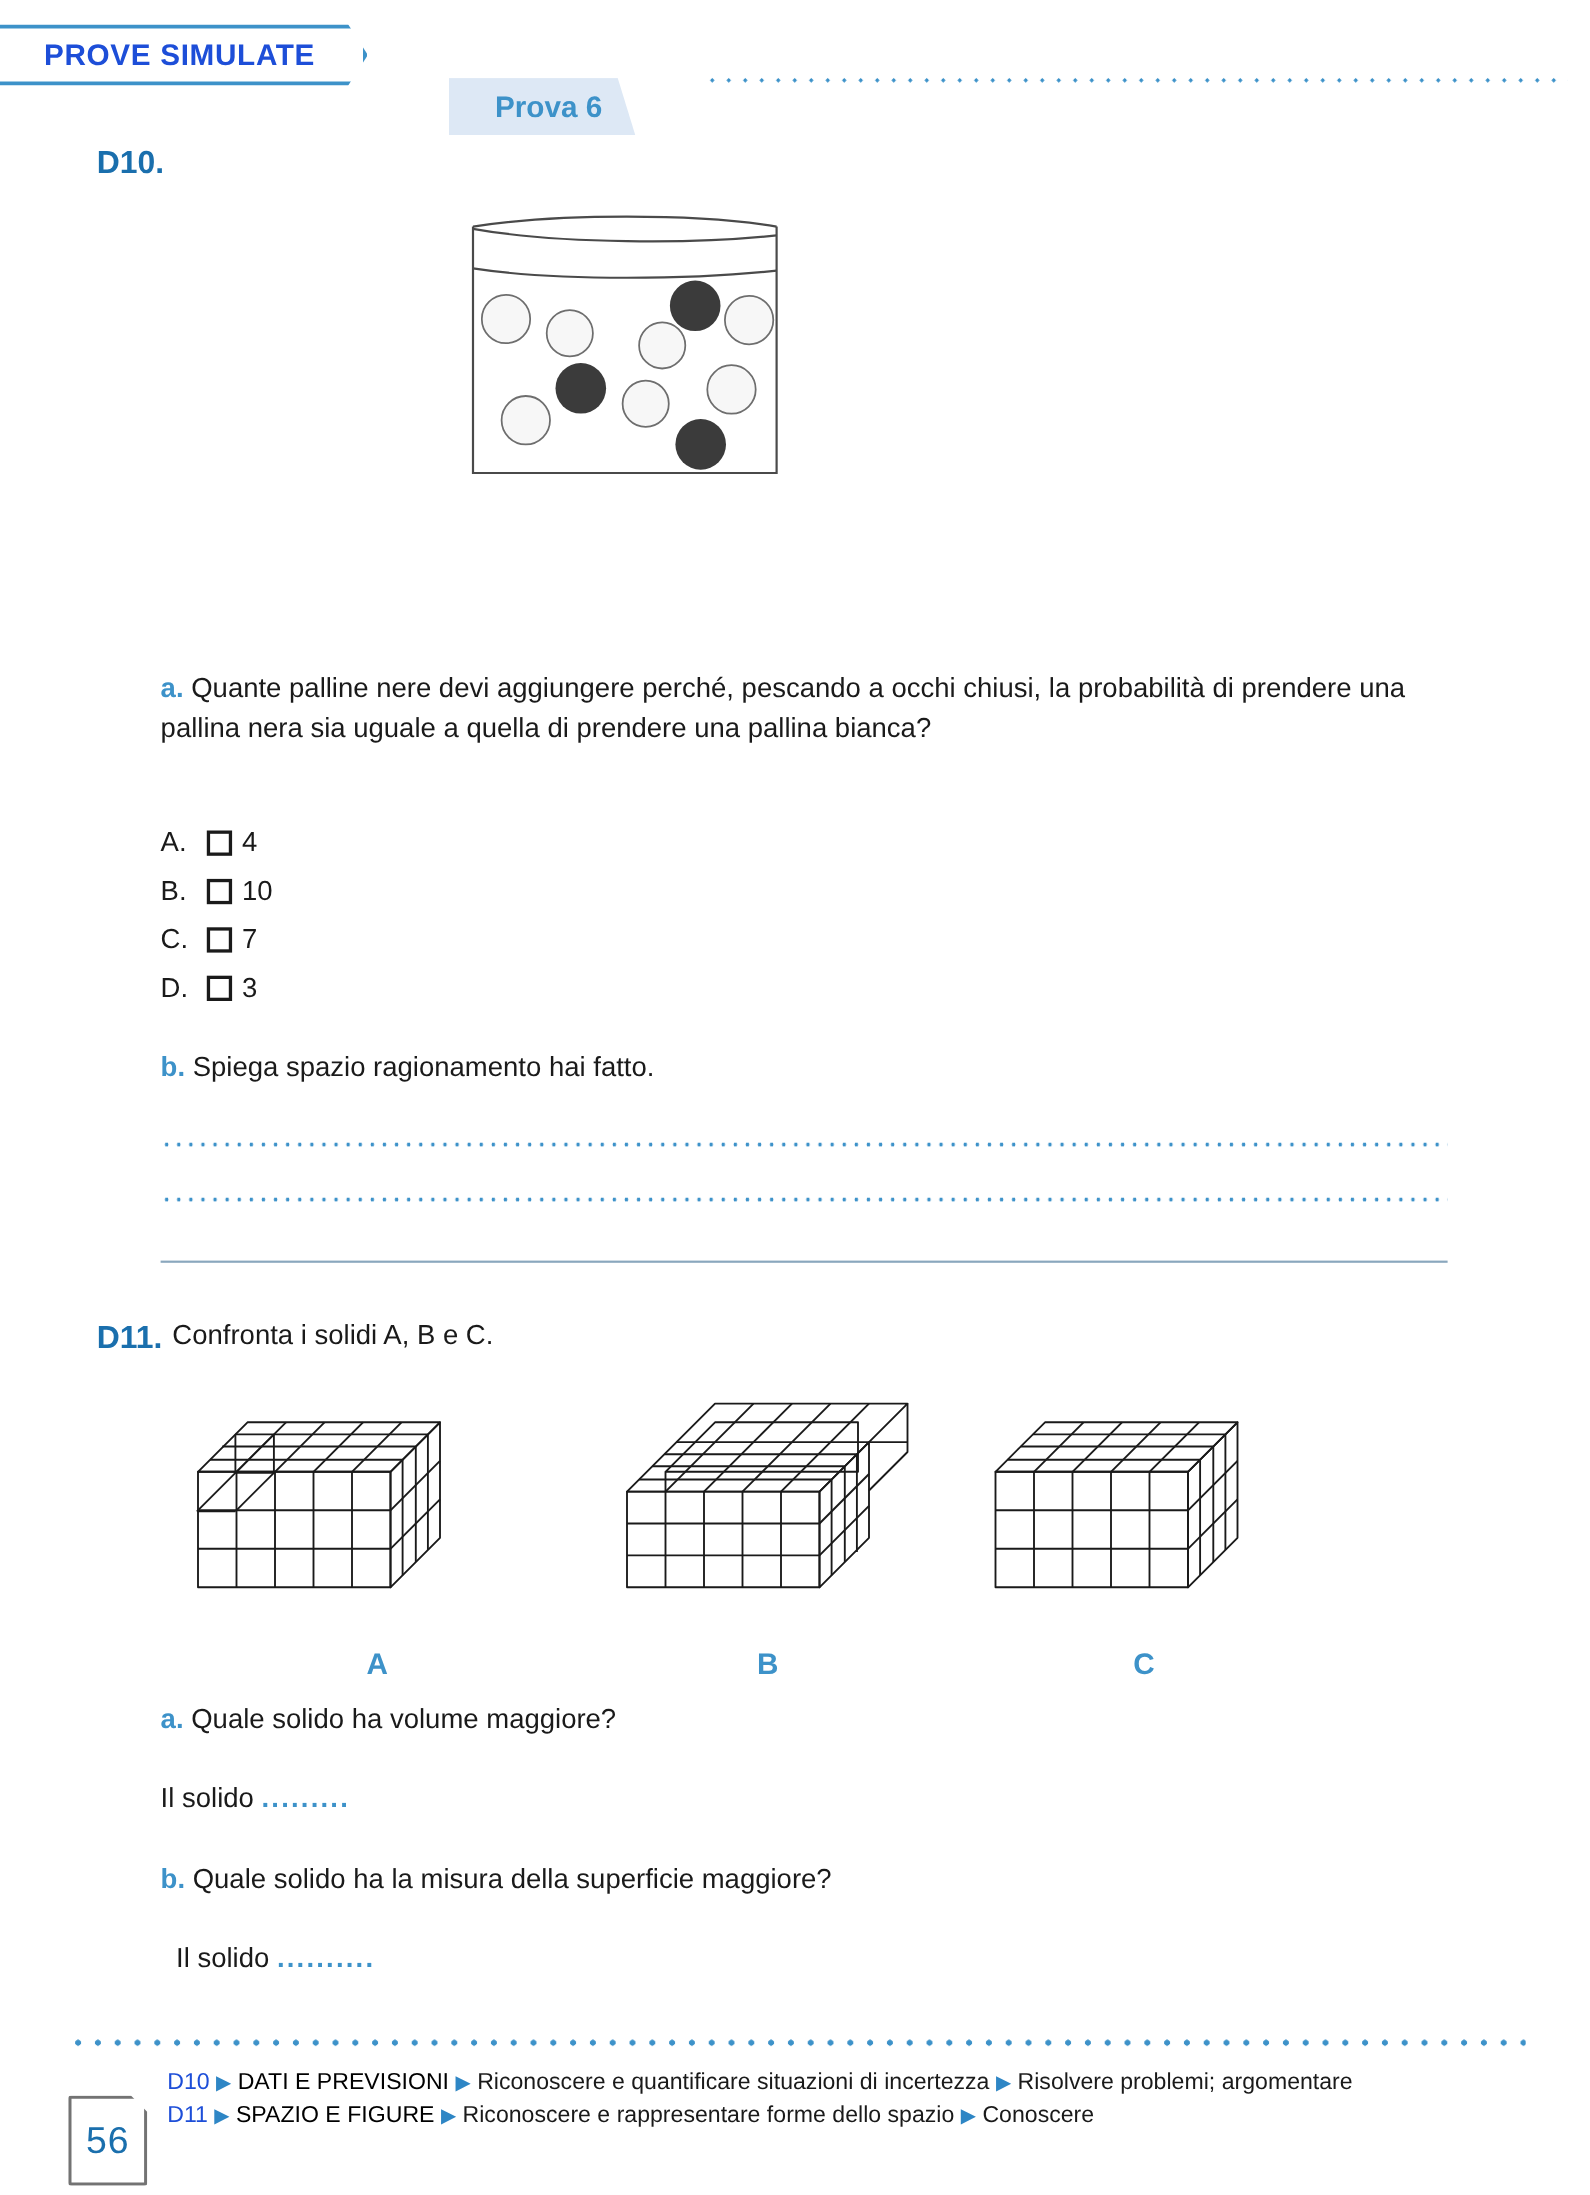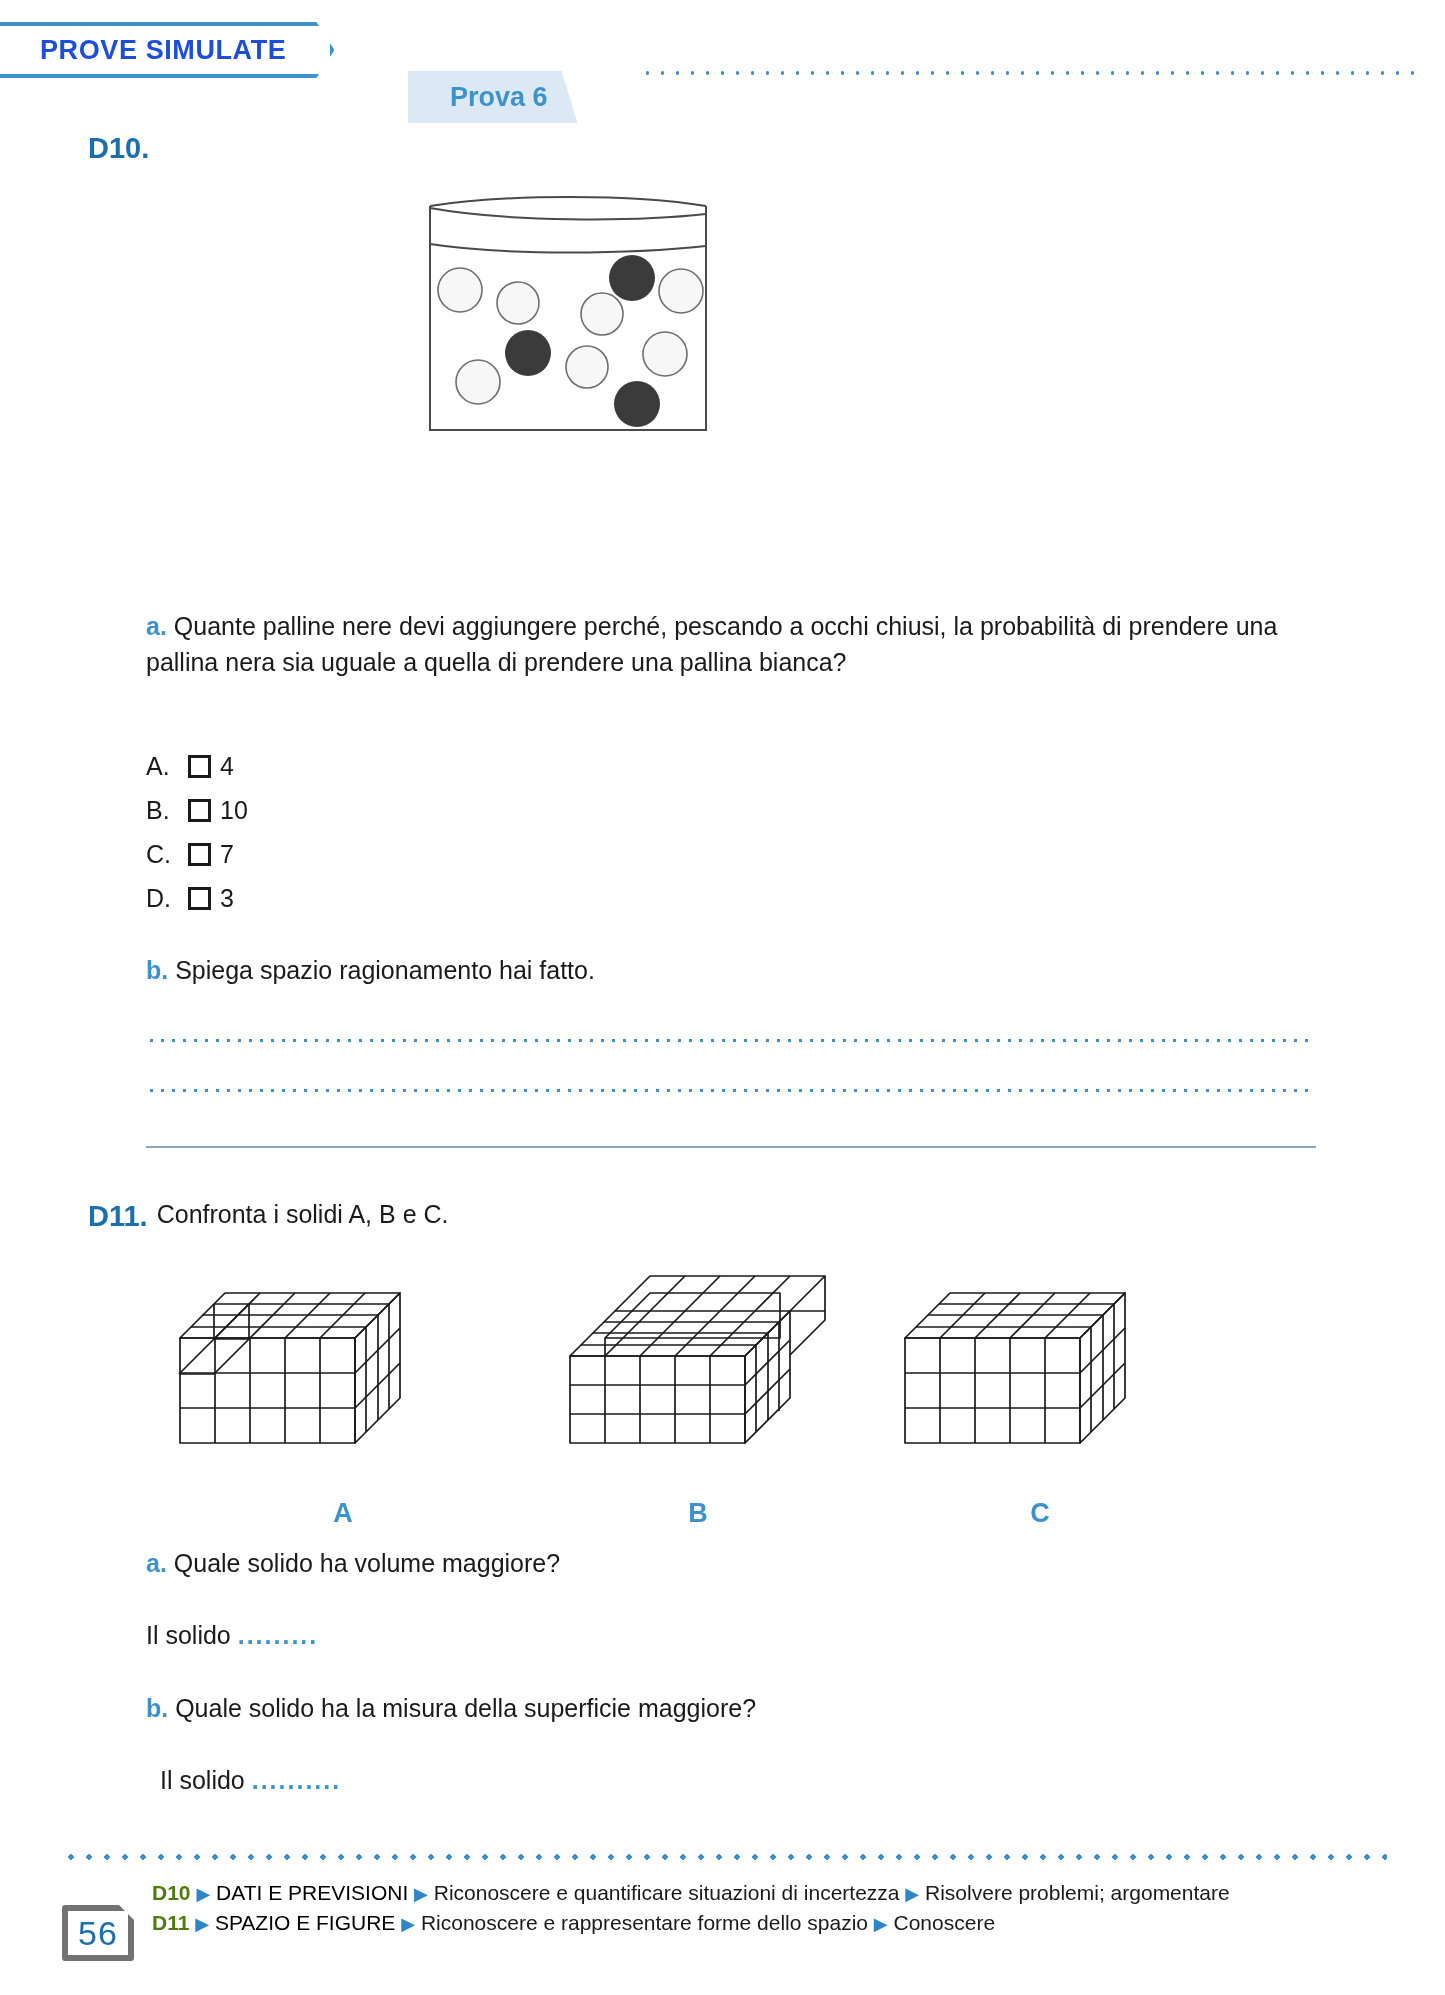--- a/index.html
+++ b/index.html
@@ -102,37 +102,37 @@
   }
 
   
   .footer-dots {
     position:absolute; left:62px; top:1853px; width:1325px; height:8px;
     background-image: radial-gradient(circle, #3d92c9 2.6px, transparent 2.9px);
     background-size:18px 8px; background-repeat:repeat-x;
   }
   .page-badge {
     position:absolute; left:62px; top:1905px;
-    width:72px; height:56px;
-    border:6px solid #737373;
+    width:72px; height:82px;
+    border:3px solid #737373;
     border-radius:3px;
     display:flex; align-items:center; justify-content:center;
     clip-path: polygon(0 0, calc(100% - 15px) 0, 100% 15px, 100% 100%, 0 100%);
     background:#fff;
   }
   .page-num {
     font-family:"Liberation Sans Narrow","Liberation Sans", sans-serif;
     font-size:34px; color:#1a6fad; letter-spacing:1px;
   }
   .footer-body {
     position:absolute; left:152px; top:1878px; width:1230px;
     font-family:"Liberation Sans Narrow","Liberation Sans", sans-serif;
     font-size:21px; line-height:1.42; color:#1a1a1a;
   }
-  .fcode { color:#4d7c0f; font-weight:bold; }
+  .fcode { color:#1d4ed8; font-weight:normal; }
   .fstrand { color:#000000; font-weight:normal; }
   .tri { color:#2e86c5; font-size:18px; }
 </style>
 </head>
 <body>
 
 <div class="header">
   <div class="tab-white">
     <span class="tab-white-label">PROVE SIMULATE</span>
   </div>

